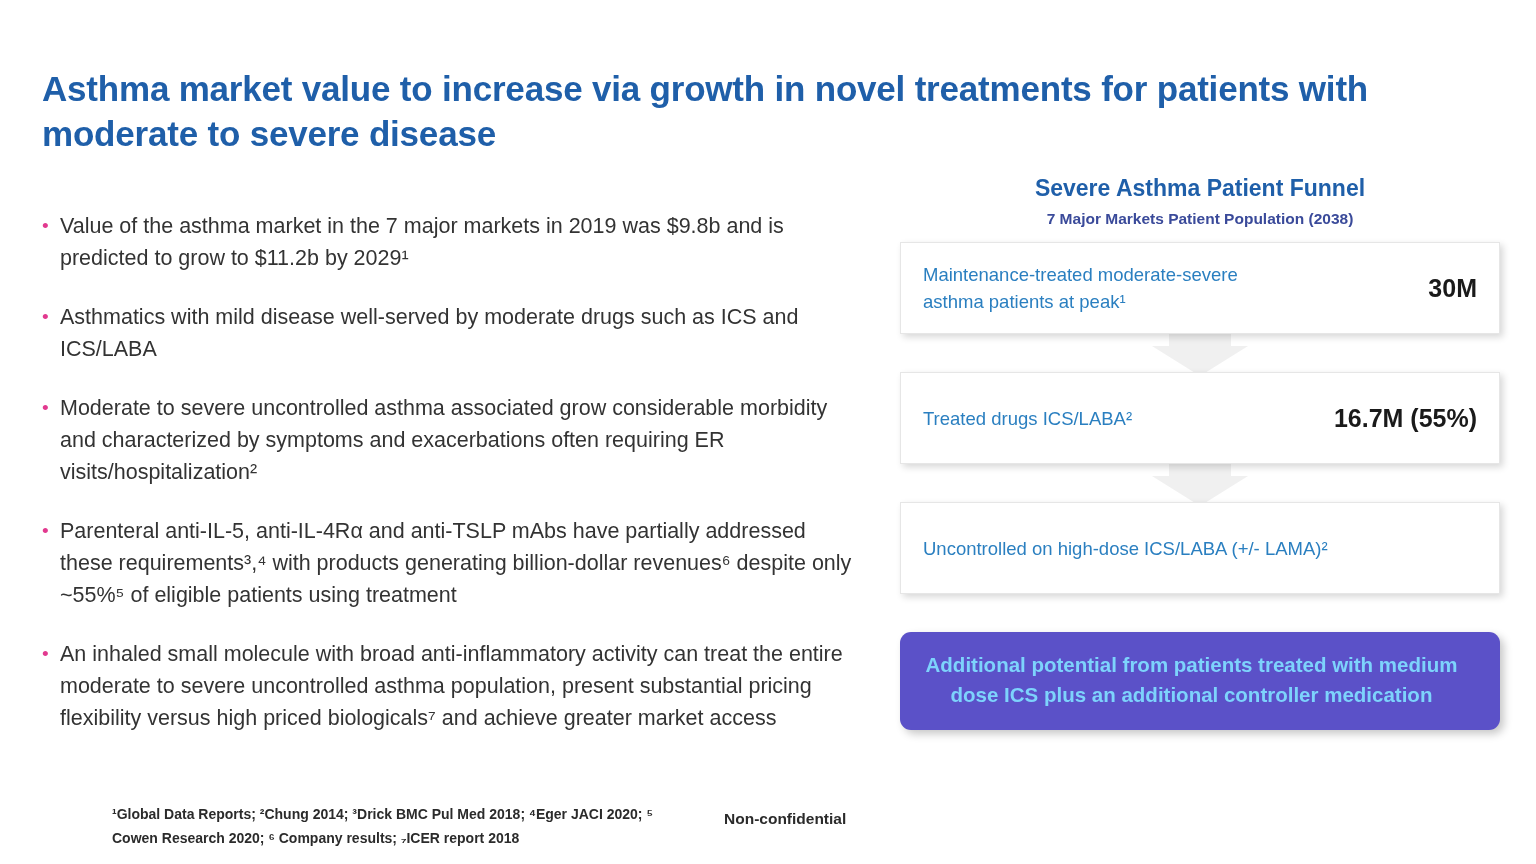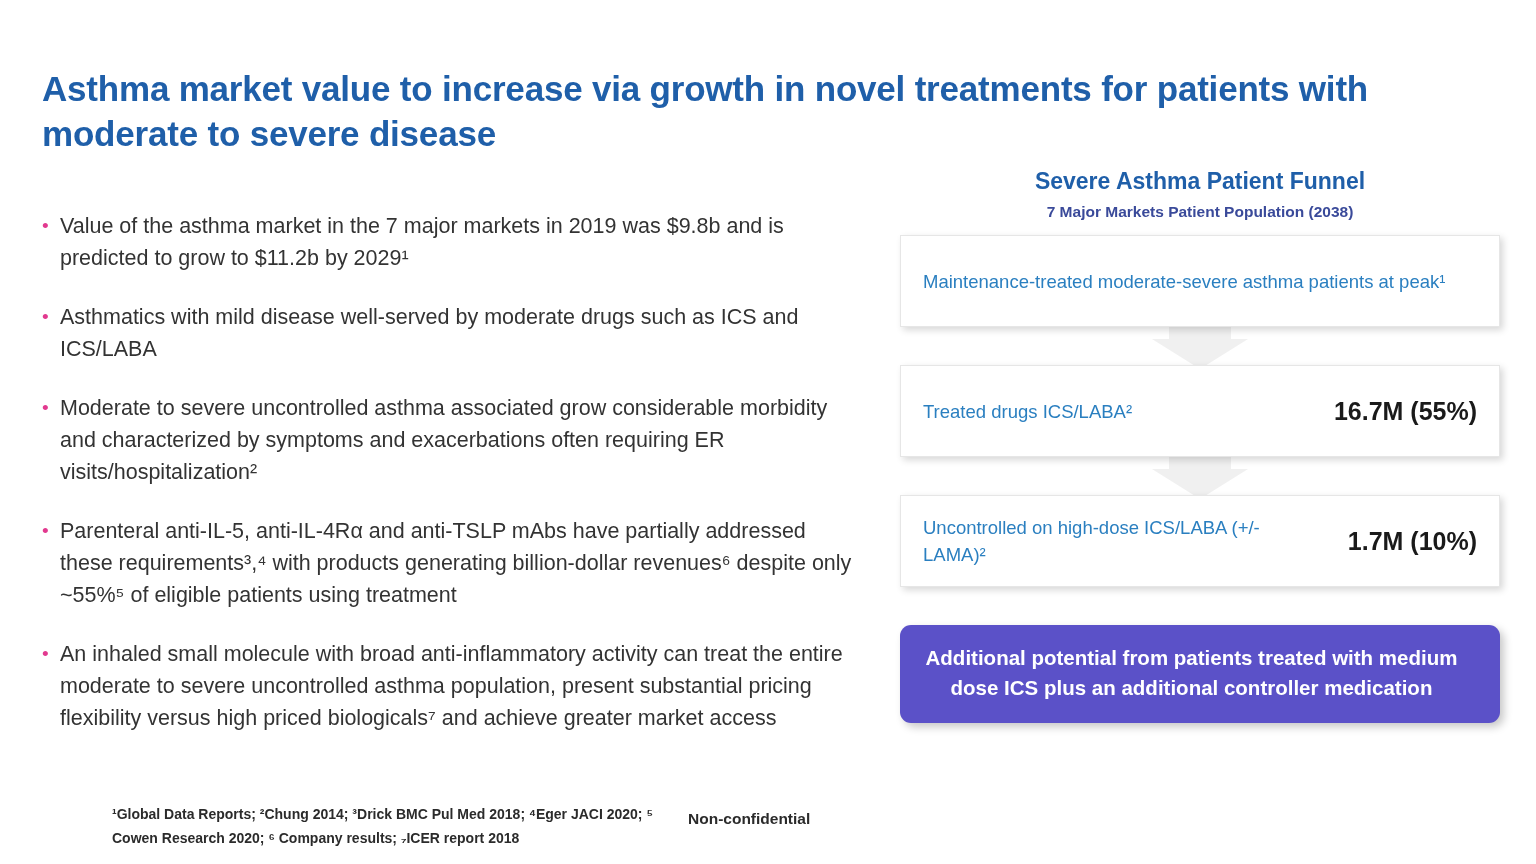--- a/index.html
+++ b/index.html
@@ -59,21 +59,21 @@
     flex: 1 1 auto;
     font-size: 21.5px;
     line-height: 32px;
     color: #333333;
   }
 
   
   .funnel-panel {
     position: absolute;
     left: 900px;
-    top: 168px;
+    top: 175px;
     width: 600px;
   }
   .funnel-title {
     text-align: center;
     font-size: 23px;
     font-weight: bold;
     color: #1f5fa9;
     margin: 0 0 8px 0;
   }
   .funnel-sub {
@@ -143,21 +143,21 @@
     border-left: 48px solid transparent;
     border-right: 48px solid transparent;
     border-top: 30px solid #f0f0f0;
   }
   .arrow-1 { top: 78px; }
   .arrow-2 { top: 208px; }
 
   .callout {
     margin-top: 12px;
     background: #5b51c8;
-    color: #ffffff;
+    color: #7dd3fc;
     border-radius: 11px;
     box-shadow: 4px 4px 8px rgba(0,0,0,0.22);
     padding: 18px 26px 20px 9px;
     text-align: center;
     font-size: 20.5px;
     font-weight: bold;
     line-height: 30px;
     box-sizing: border-box;
   }
 
@@ -168,21 +168,21 @@
     top: 790px;
     width: 560px;
     font-size: 14px;
     font-weight: bold;
     line-height: 24px;
     color: #2b2b2b;
     margin-top: 12px;
   }
   .confidential {
     position: absolute;
-    left: 688px;
+    left: 724px;
     top: 810px;
     font-size: 15.5px;
     font-weight: bold;
     color: #2b2b2b;
   }
 </style>
 </head>
 <body>
 
 <div class="slide">
@@ -229,30 +229,30 @@
         <div class="stem"></div>
         <div class="head"></div>
       </div>
       <div class="funnel-arrow arrow-2">
         <div class="stem"></div>
         <div class="head"></div>
       </div>
 
       <div class="funnel-box">
         <span class="funnel-label">Maintenance-treated moderate-severe asthma patients at peak¹</span>
+        <span class="funnel-value">30M</span>
       </div>
 
       <div class="funnel-box">
         <span class="funnel-label">Treated drugs ICS/LABA²</span>
         <span class="funnel-value">16.7M (55%)</span>
       </div>
 
       <div class="funnel-box">
         <span class="funnel-label">Uncontrolled on high-dose ICS/LABA (+/- LAMA)²</span>
-        <span class="funnel-value">1.7M (10%)</span>
       </div>
 
     </div>
 
     <div class="callout">Additional potential from patients treated with medium dose ICS plus an additional controller medication</div>
 
   </div>
 
   <div class="footnotes">¹Global Data Reports; ²Chung 2014; ³Drick BMC Pul Med 2018; ⁴Eger JACI 2020; ⁵ Cowen Research 2020; ⁶ Company results;  ₇ICER report 2018</div>
   <div class="confidential">Non-confidential</div>

